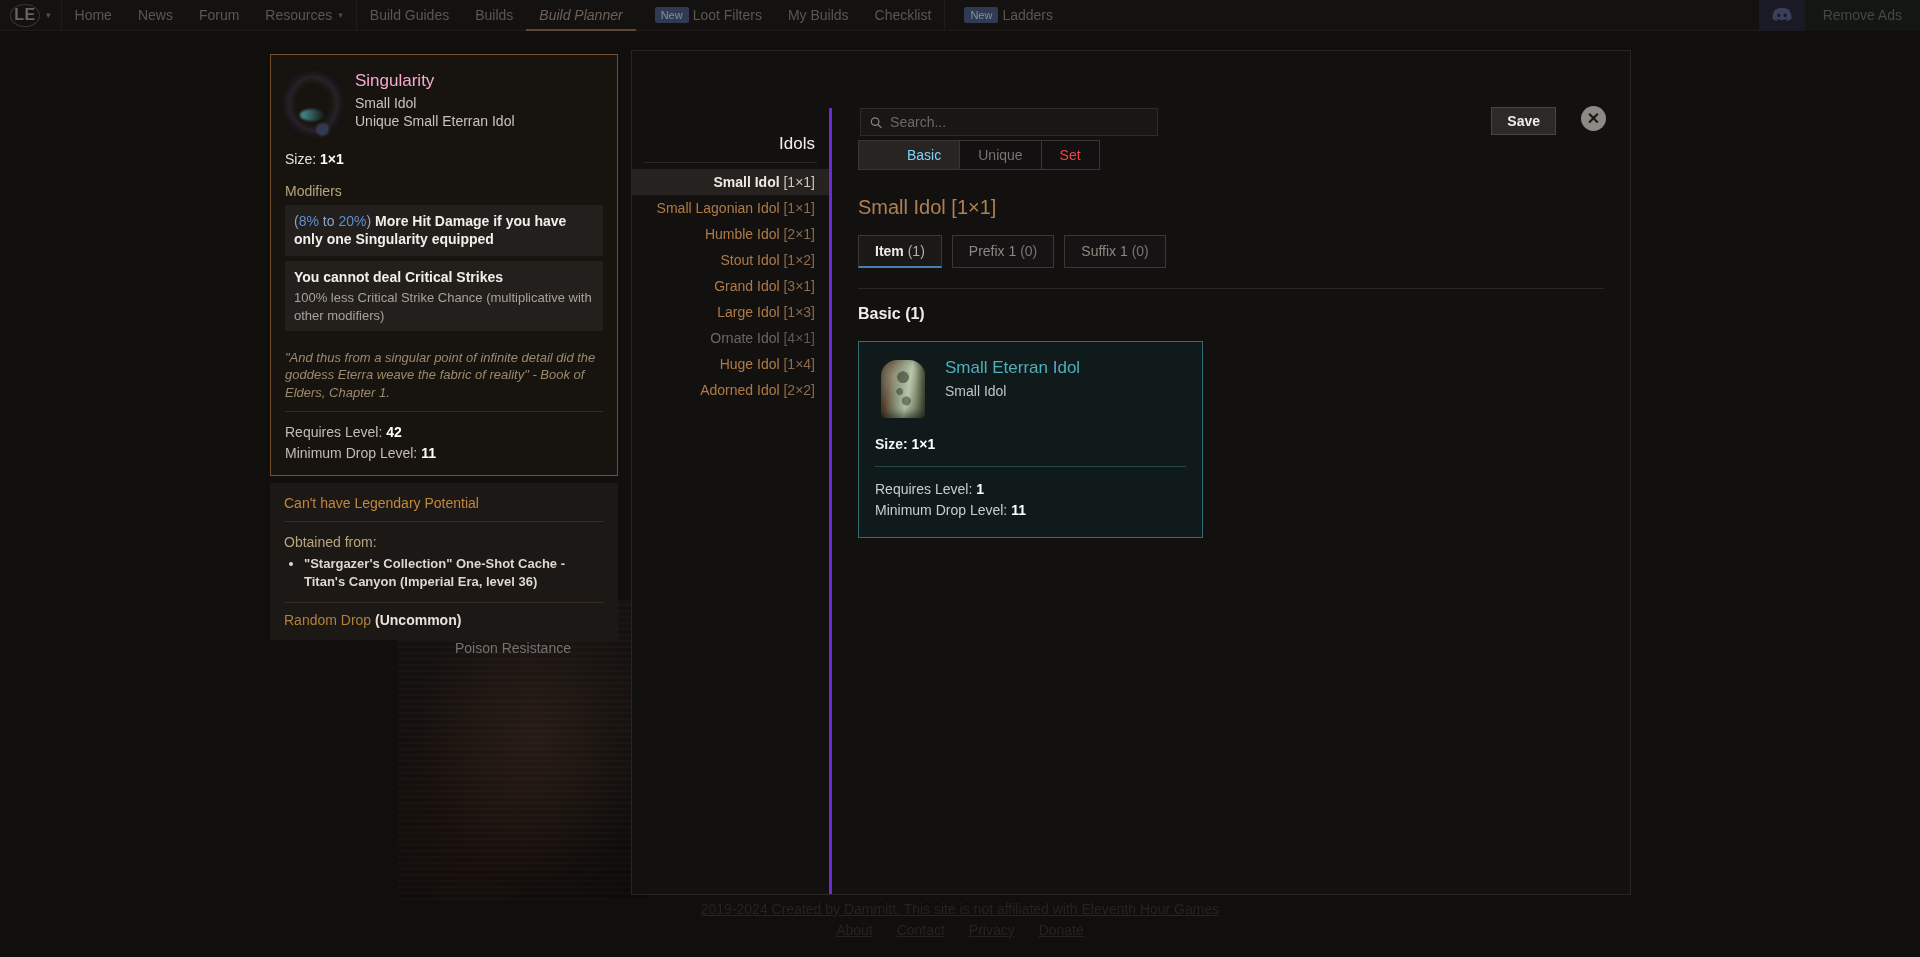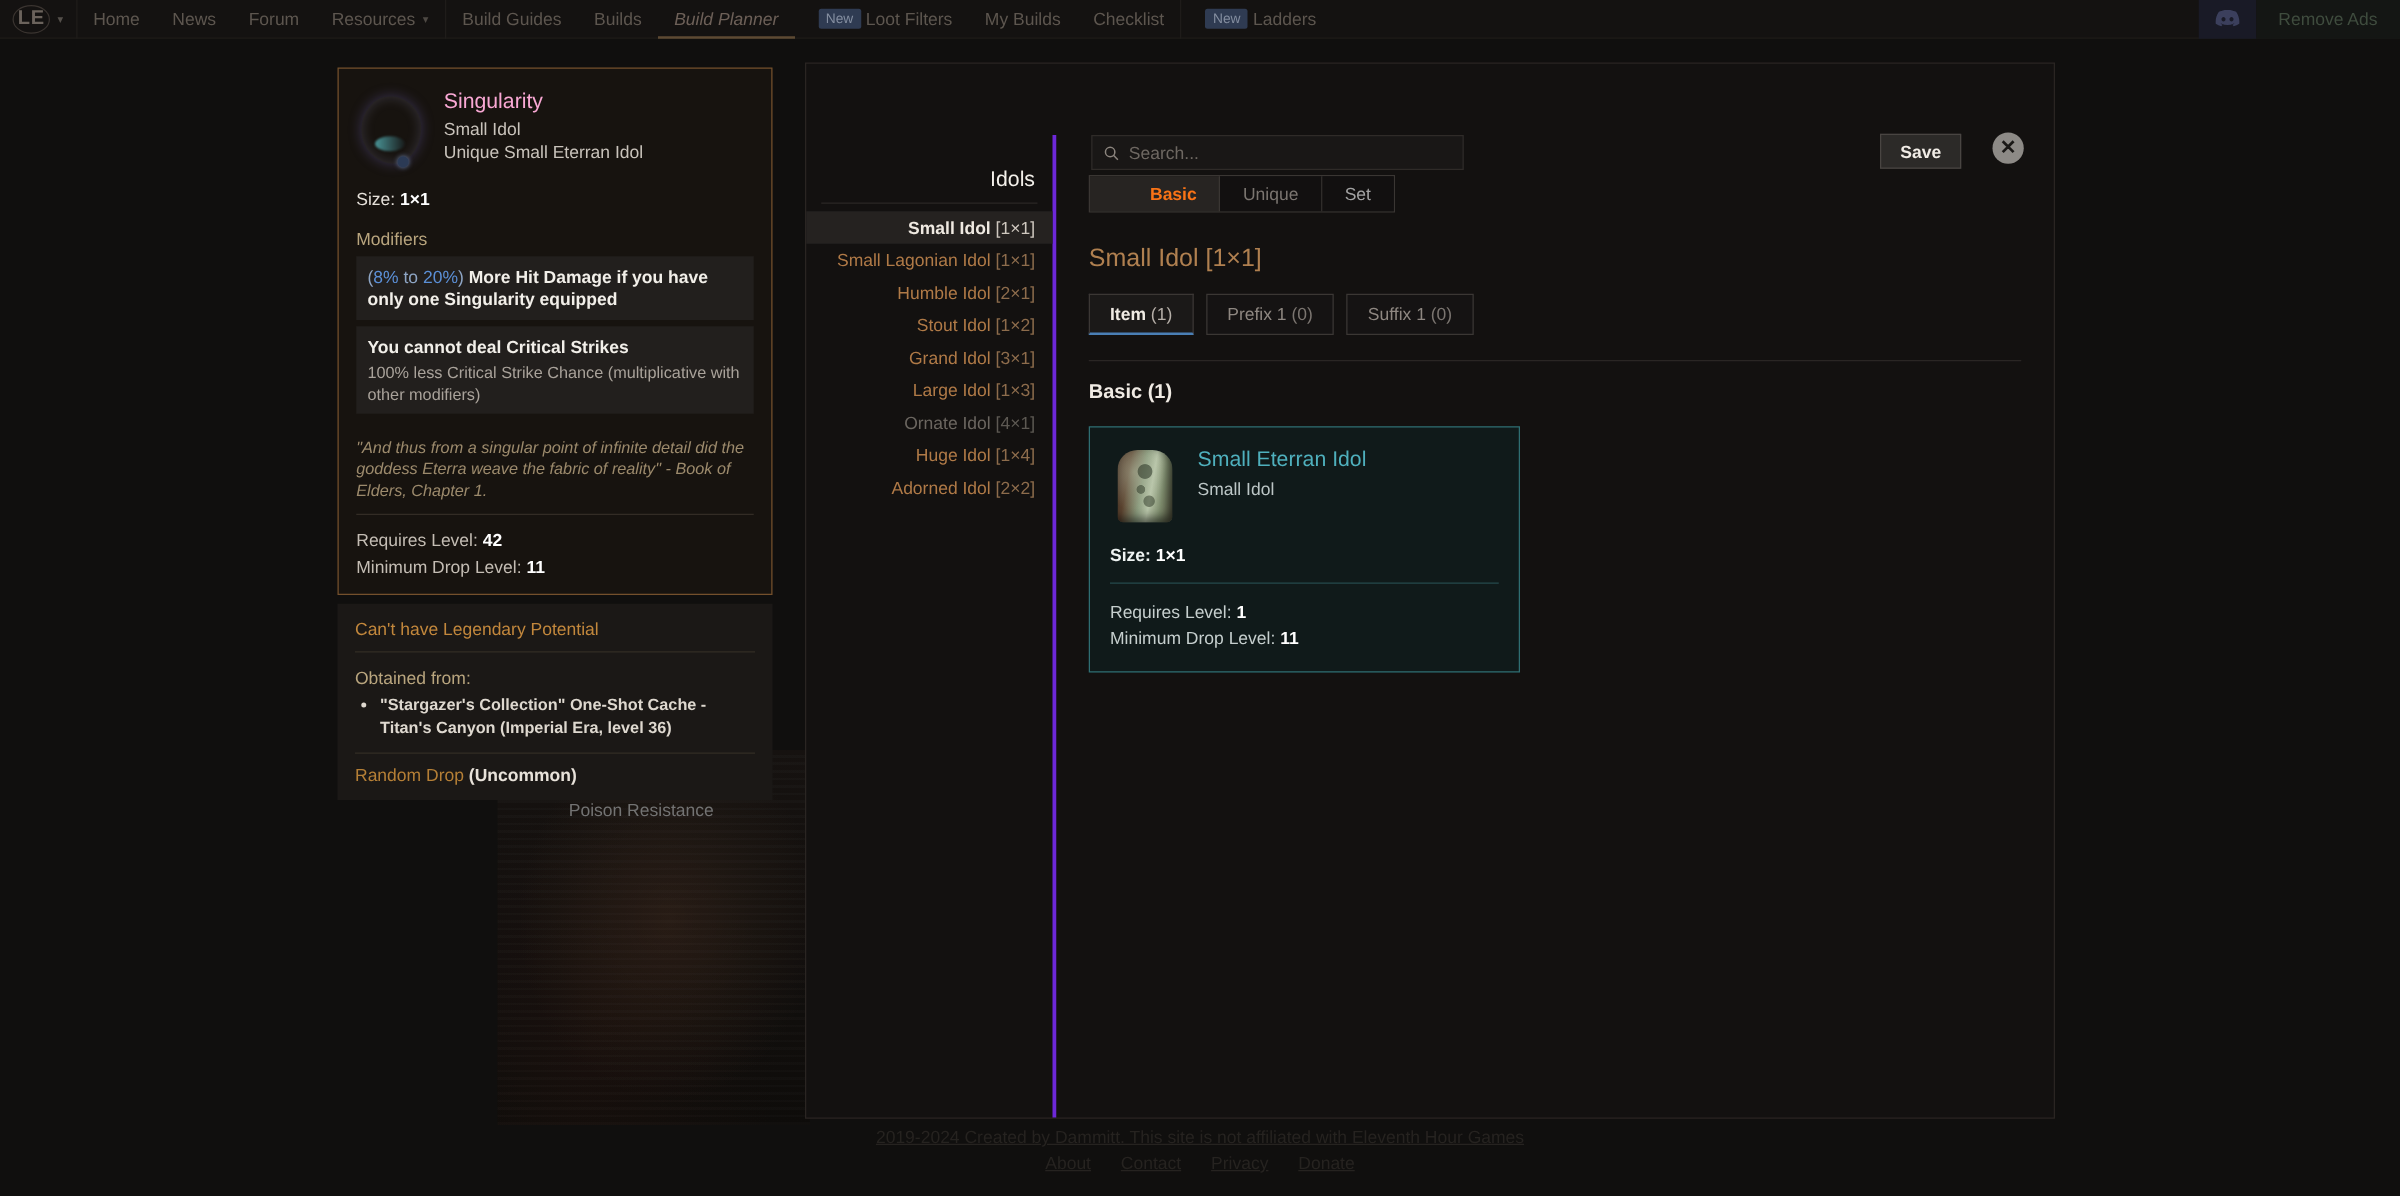--- a/index.html
+++ b/index.html
@@ -143,21 +143,21 @@
     background: #1b1816; margin-top: 7px; padding: 12px 14px 12px 14px;
   }
   .tt-legend { color: #c2873c; font-size: 14px; }
   .tt-obtained-label { color: #b9a57e; font-size: 14px; margin-top: 4px; }
   .tt-obtained-list { color: #ded8cf; font-size: 13px; font-weight: bold; margin: 5px 0 0 20px; line-height: 1.42; }
   .tt-random { color: #b57f36; font-size: 14px; }
   .tt-random b { color: #e8e2da; }
 
   
   #modal {
-    position: absolute; left: 644px; top: 50px; width: 1000px; height: 845px;
+    position: absolute; left: 631px; top: 50px; width: 1000px; height: 845px;
     background: #131110;
     border: 1px solid #2a2522;
     z-index: 30;
   }
   #search-wrap {
     position: absolute; left: 228px; top: 57px; width: 298px; height: 28px;
     background: #191716; border: 1px solid #2f2b28;
     display: flex; align-items: center; padding: 0 9px; gap: 8px;
   }
   #search-input {
@@ -199,22 +199,22 @@
   .idol-item.dim .dims { color: #5d5953; }
 
   
   #content { position: absolute; left: 200px; top: 57px; right: 0; bottom: 0; padding: 32px 26px; }
   #type-tabs { display: flex; border: 1px solid #3a3633; width: fit-content; }
   .type-tab {
     padding: 6px 18px; font-size: 14px; background: #121010; color: #7b7570;
     border-right: 1px solid #3a3633;
   }
   .type-tab:last-child { border-right: none; }
-  .type-tab.active { background: #272422; color: #f97316; font-weight: bold; padding-left: 48px; }
-  .type-tab.green { color: #a3a3a3; text-align: right; }
+  .type-tab.active { background: #272422; color: #7dd3fc; font-weight: normal; padding-left: 48px; }
+  .type-tab.green { color: #ef4444; text-align: right; }
 
   #content-title { color: #b08050; font-size: 20px; margin-top: 26px; }
 
   #affix-tabs { display: flex; gap: 10px; margin-top: 16px; }
   .affix-tab {
     background: #151313; border: 1px solid #3b3734; padding: 7px 16px;
     font-size: 14px; color: #8e8781;
   }
   .affix-tab .cnt { color: #7b7570; }
   .affix-tab.active {

